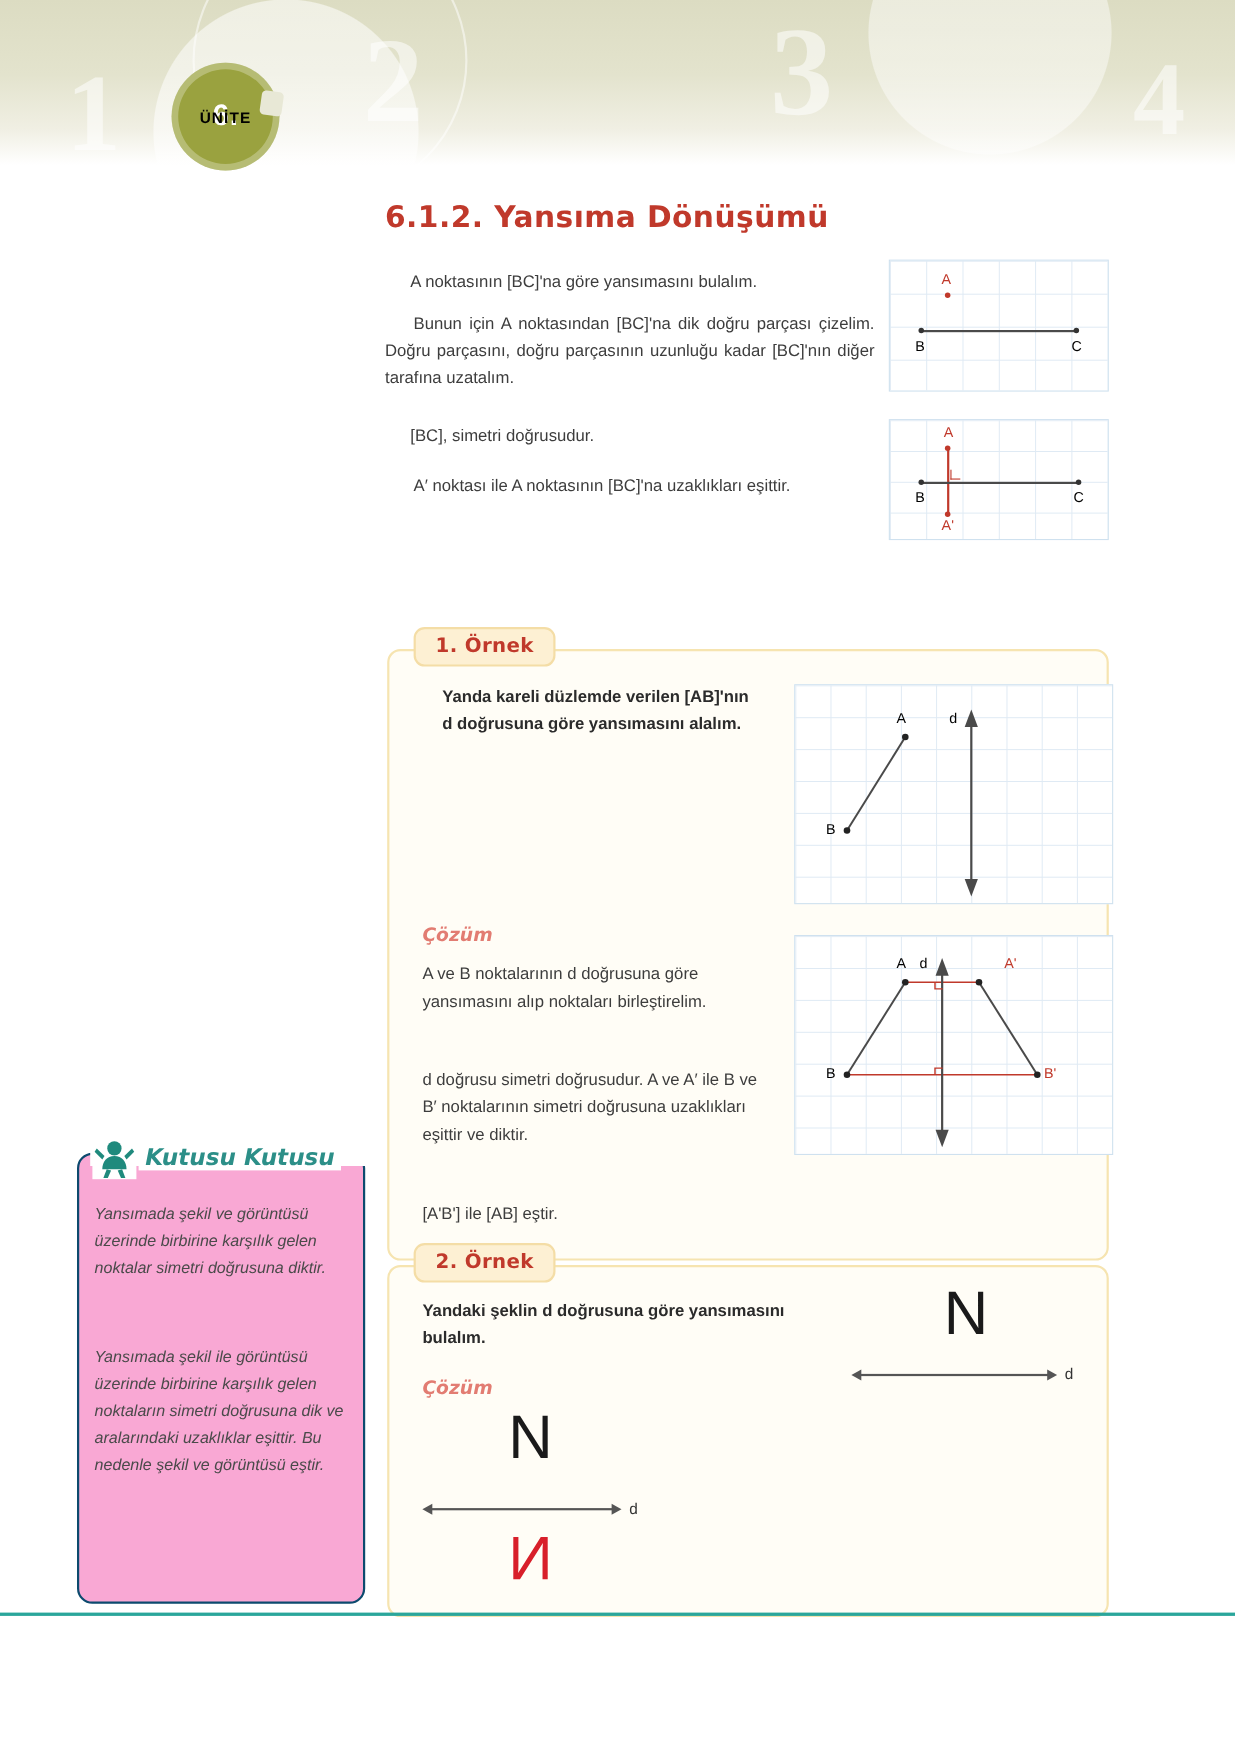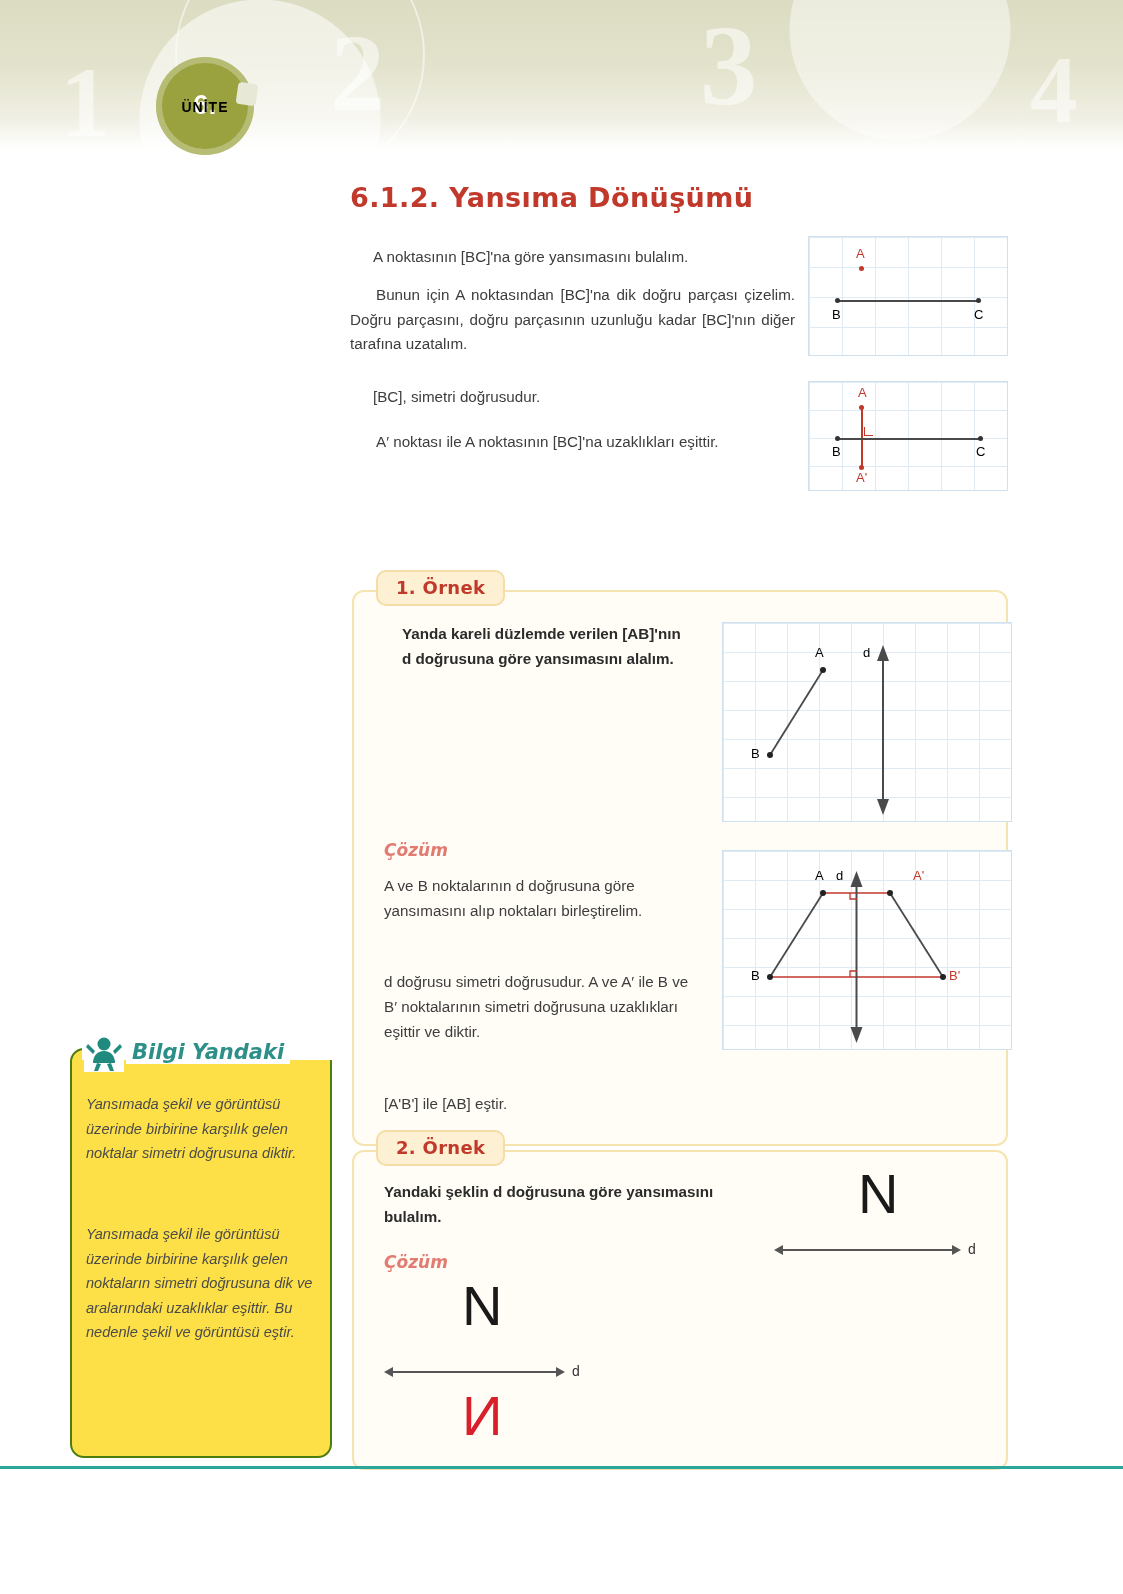--- a/index.html
+++ b/index.html
@@ -124,21 +124,21 @@
   .axis-d{ position:absolute; }
   .axis-line{ position:absolute; height:1.5px; background:#555;}
   .arrow-l, .arrow-r{ position:absolute; width:0;height:0;}
   .arrow-l{ border-top:5px solid transparent; border-bottom:5px solid transparent; border-right:9px solid #555;}
   .arrow-r{ border-top:5px solid transparent; border-bottom:5px solid transparent; border-left:9px solid #555;}
   .d-label{ position:absolute; font-size:14px; color:#333;}
 
   
   #info-box{
     position:absolute; left:70px; top:1048px; width:262px; height:410px;
-    border:2px solid #4d7c0f; border-radius:14px; background:#fde047;
+    border:2px solid #0c4a6e; border-radius:14px; background:#f9a8d4;
   }
   #info-title{
     position:absolute; left:126px; top:1040px;
     font-family:"DejaVu Sans", sans-serif; font-style:italic; font-weight:bold;
     font-size:21px; color:#2c8f88; background:#fff; padding:0 6px;
   }
   #info-icon{ position:absolute; left:84px; top:1032px; width:40px; height:40px; background:#fff;}
   #info-box .cut{ position:absolute; left:10px; top:-4px; width:250px; height:14px; background:#fff;}
   .info-p{
     font-family:"Liberation Sans", sans-serif; font-style:italic;
@@ -300,17 +300,17 @@
   <div id="info-icon">
     <svg width="40" height="40" viewBox="0 0 40 40">
       <circle cx="20" cy="12" r="6.5" fill="#1f8a7d"></circle>
       <path d="M20 19 C13 19 9 24 9 31 L31 31 C31 24 27 19 20 19 Z" fill="#1f8a7d"></path>
       <path d="M9 22 L2 15 L4 12 L11 19 Z" fill="#1f8a7d"></path>
       <path d="M31 22 L38 15 L36 12 L29 19 Z" fill="#1f8a7d"></path>
       <path d="M13 31 L10 39 L14 39 L17 32 Z" fill="#1f8a7d"></path>
       <path d="M27 31 L30 39 L26 39 L23 32 Z" fill="#1f8a7d"></path>
     </svg>
   </div>
-  <div id="info-title">Bilgi Yandaki</div>
+  <div id="info-title">Kutusu Kutusu</div>
 
   <div id="footer-rule"></div>
 
 </div>
 
 </body></html>

